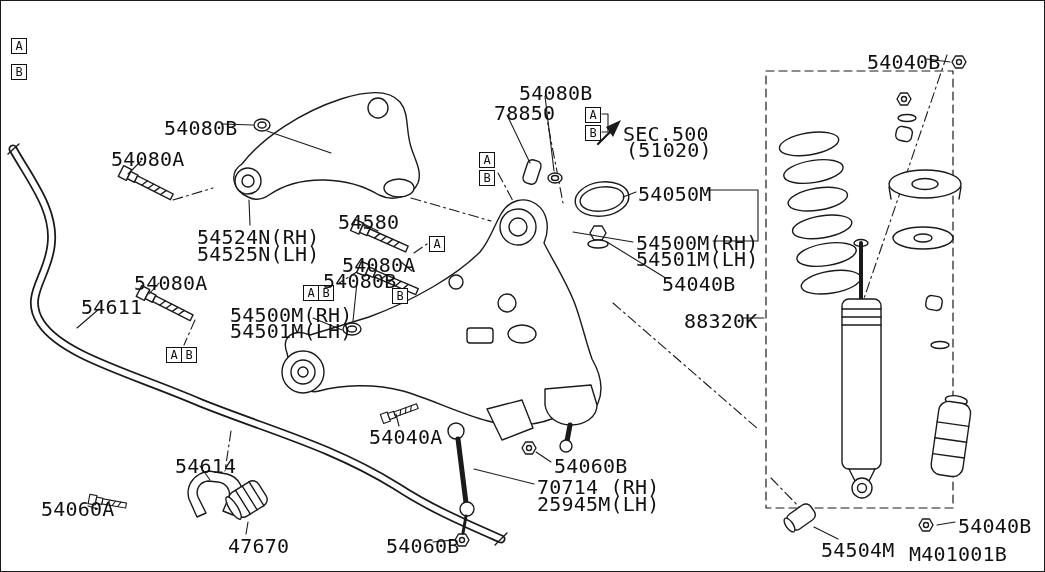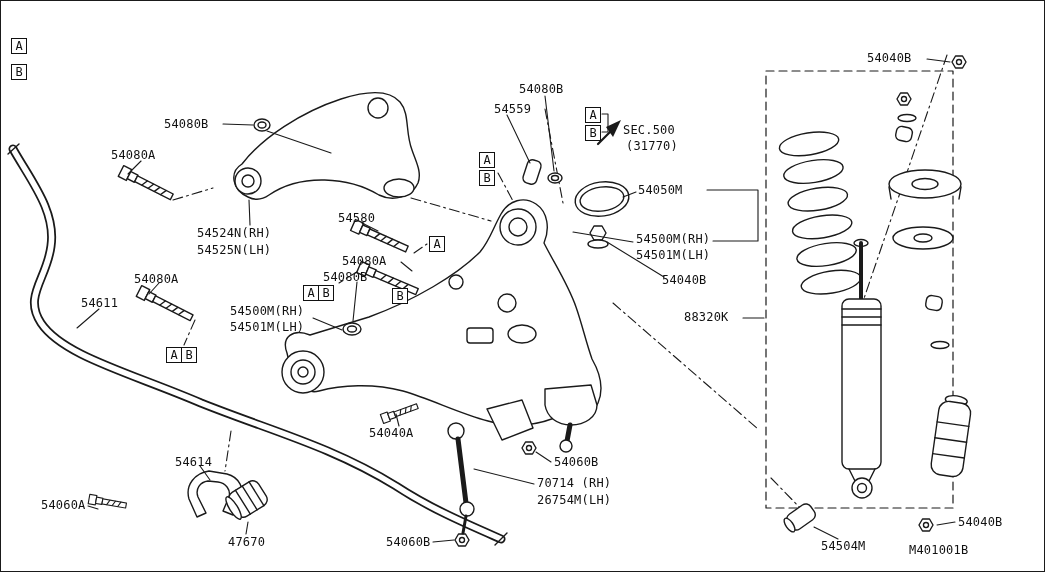--- a/index.html
+++ b/index.html
@@ -4,21 +4,21 @@
 <style>
   * { margin:0; padding:0; box-sizing:border-box; }
   html,body { background:#fff; }
   #stage {
     position:relative; width:1045px; height:572px;
     background:#fff; border:1px solid #1a1a1a; overflow:hidden;
     font-family:"DejaVu Sans Mono", monospace; color:#111;
   }
   #art { position:absolute; left:0; top:0; }
   .lbl {
-    position:absolute; font-size:12px; line-height:1;
+    position:absolute; font-size:20px; line-height:1;
     letter-spacing:0.2px; white-space:pre; color:#111;
   }
   .cbox {
     position:absolute; width:16px; height:16px;
     border:1.6px solid #111; background:#fff;
     display:flex; align-items:center; justify-content:center;
     font-size:12px; line-height:1;
   }
   .legend-text { font-size:16px; }
 </style>
@@ -294,42 +294,42 @@
   <div class="cbox" style="left:302px;top:284px">A</div>
   <div class="cbox" style="left:317px;top:284px">B</div>
   <div class="cbox" style="left:165px;top:346px">A</div>
   <div class="cbox" style="left:180px;top:346px">B</div>
 
   <div class="lbl" style="left:163px;top:117px">54080B</div>
   <div class="lbl" style="left:110px;top:148px">54080A</div>
   <div class="lbl" style="left:196px;top:226px">54524N(RH)</div>
   <div class="lbl" style="left:196px;top:243px">54525N(LH)</div>
   <div class="lbl" style="left:337px;top:211px">54580</div>
-  <div class="lbl" style="left:493px;top:102px">54559</div>
+  <div class="lbl" style="left:493px;top:102px">78850</div>
   <div class="lbl" style="left:518px;top:82px">54080B</div>
   <div class="lbl" style="left:622px;top:123px">SEC.500</div>
-  <div class="lbl" style="left:625px;top:139px">(31770)</div>
+  <div class="lbl" style="left:625px;top:139px">(51020)</div>
   <div class="lbl" style="left:637px;top:183px">54050M</div>
   <div class="lbl" style="left:635px;top:232px">54500M(RH)</div>
   <div class="lbl" style="left:635px;top:248px">54501M(LH)</div>
   <div class="lbl" style="left:661px;top:273px">54040B</div>
   <div class="lbl" style="left:341px;top:254px">54080A</div>
   <div class="lbl" style="left:322px;top:270px">54080B</div>
   <div class="lbl" style="left:80px;top:296px">54611</div>
   <div class="lbl" style="left:133px;top:272px">54080A</div>
   <div class="lbl" style="left:229px;top:304px">54500M(RH)</div>
   <div class="lbl" style="left:229px;top:320px">54501M(LH)</div>
   <div class="lbl" style="left:683px;top:310px">88320K</div>
   <div class="lbl" style="left:866px;top:51px">54040B</div>
   <div class="lbl" style="left:368px;top:426px">54040A</div>
   <div class="lbl" style="left:174px;top:455px">54614</div>
   <div class="lbl" style="left:40px;top:498px">54060A</div>
   <div class="lbl" style="left:227px;top:535px">47670</div>
   <div class="lbl" style="left:553px;top:455px">54060B</div>
   <div class="lbl" style="left:536px;top:476px">70714 (RH)</div>
-  <div class="lbl" style="left:536px;top:493px">26754M(LH)</div>
+  <div class="lbl" style="left:536px;top:493px">25945M(LH)</div>
   <div class="lbl" style="left:385px;top:535px">54060B</div>
   <div class="lbl" style="left:957px;top:515px">54040B</div>
   <div class="lbl" style="left:820px;top:539px">54504M</div>
 
   <div class="lbl" style="left:908px;top:543px">M401001B</div>
 
 </div>
 
 </body></html>

